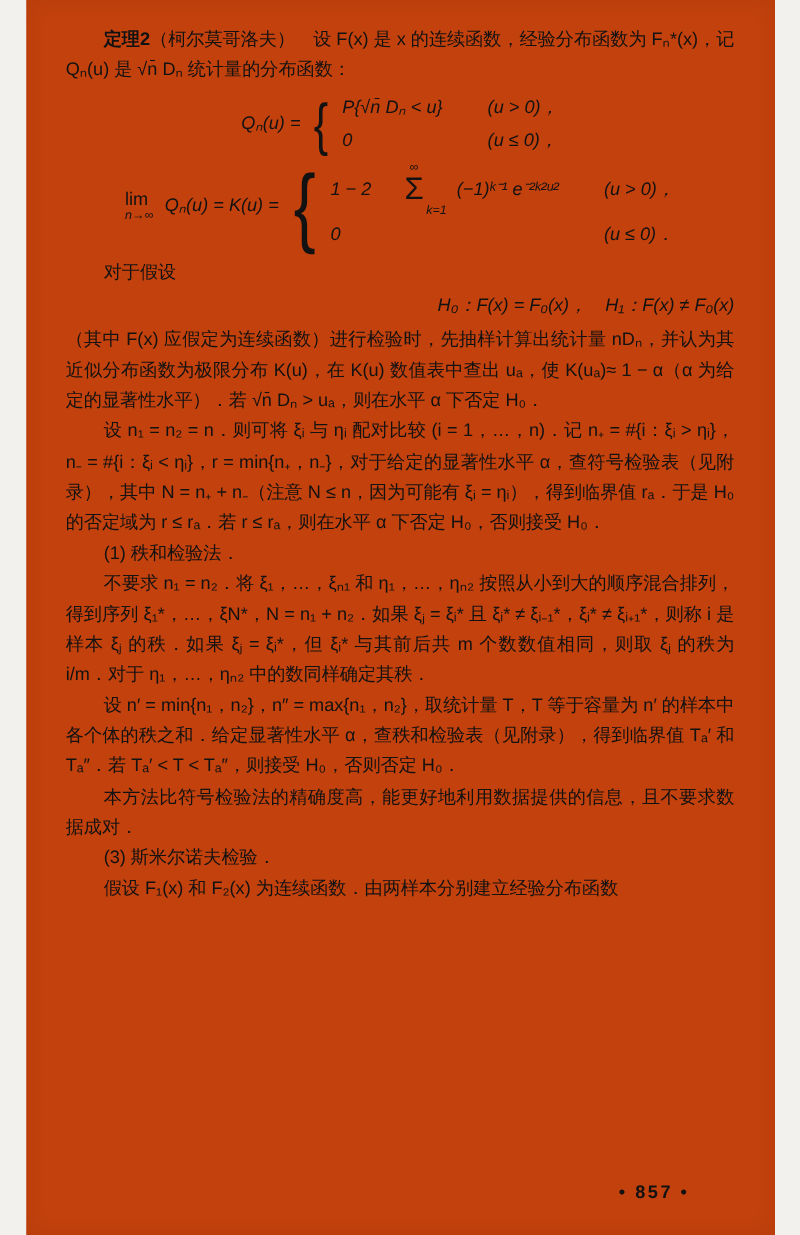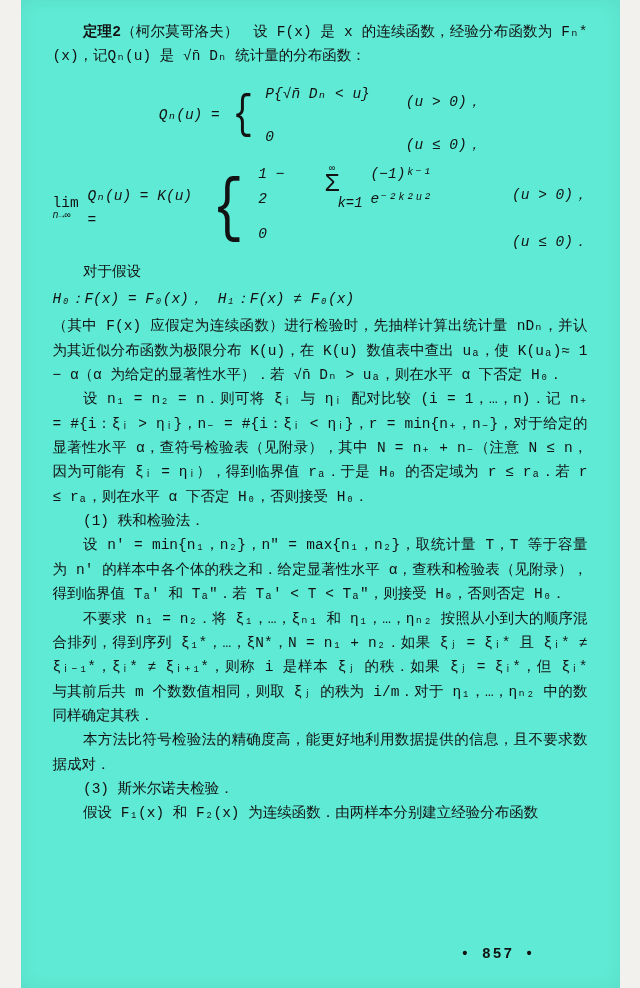--- a/index.html
+++ b/index.html
@@ -2,23 +2,23 @@
 <html><head>
 <meta charset="utf-8">
 <style>
   html,body { margin:0; padding:0; background:#f2f1ee; }
   .page {
     position:relative;
     width:599px; height:988px;
     box-sizing:border-box;
     margin:0 auto;
     padding:20px 32px 0 32px;
-    background:#5eead4;
+    background:#c2410c;
     color:#121212;
-    font-family:Liberation Mono, monospace;
+    font-family:Liberation Sans, sans-serif;
     font-size:14.5px;
     line-height:1.68;
     overflow:hidden;
     box-shadow:inset 0 0 18px rgba(0,0,0,0.06);
   }
   .para { margin:0; text-align:justify; }
   .indent { text-indent:2.1em; }
   .lead { font-weight:bold; }
   .mi { font-style:italic; }
 
@@ -29,43 +29,43 @@
   .brace {
     font-style:normal; font-weight:400;
     font-size:46px; line-height:0.9;
     transform:scaleX(0.75);
   }
   .brace.big { font-size:70px; }
   .cases {
     display:grid; grid-template-columns:auto auto;
     column-gap:36px; row-gap:3px; align-items:center;
   }
-  .cases .cond { justify-self:start;margin-top:16px; }
+  .cases .cond { justify-self:start; }
   .exprrow { display:inline-flex; align-items:center; gap:5px; }
 
   .limwrap {
     display:inline-flex; flex-direction:column; align-items:flex-start;
     line-height:1.05; font-style:normal;
   }
   .limsub { font-size:10px; font-style:italic; }
 
   .sumwrap {
     display:inline-flex; flex-direction:column; align-items:center;
     line-height:0.95; margin:0 3px; font-style:normal;
   }
   .sumtop { font-size:10px; }
   .sumsym { font-size:25px; }
-  .sumsub { font-size:14px; font-style:italic;margin-left:36px; }
+  .sumsub { font-size:10px; font-style:italic;margin-left:36px; }
 
   .centerline {
-    text-align:left; font-style:italic;
+    text-align:right; font-style:italic;
     margin:3px 0; text-indent:0;
   }
   .footer {
-    position:absolute; right:84px; bottom:22px;
+    position:absolute; right:68px; bottom:22px;
     font-weight:bold; letter-spacing:2px; font-style:normal;
   }
 </style>
 </head>
 <body>
 
 <div class="page">
 
   <p class="para indent">
     <b class="lead">定理2</b><span>（柯尔莫哥洛夫）　设 F(x) 是 x 的连续函数，经验分布函数为 Fₙ*(x)，记Qₙ(u) 是 √n̄ Dₙ 统计量的分布函数：</span>
@@ -113,23 +113,23 @@
 
   <p class="para">（其中 F(x) 应假定为连续函数）进行检验时，先抽样计算出统计量 nDₙ，并认为其近似分布函数为极限分布 K(u)，在 K(u) 数值表中查出 uₐ，使 K(uₐ)≈ 1 − α（α 为给定的显著性水平）．若 √n̄ Dₙ &gt; uₐ，则在水平 α 下否定 H₀．</p>
 
 
 
 
   <p class="para indent">设 n₁ = n₂ = n．则可将 ξᵢ 与 ηᵢ 配对比较 (i = 1，…，n)．记 n₊ = #{i：ξᵢ &gt; ηᵢ}，n₋ = #{i：ξᵢ &lt; ηᵢ}，r = min{n₊，n₋}，对于给定的显著性水平 α，查符号检验表（见附录），其中 N = n₊ + n₋（注意 N ≤ n，因为可能有 ξᵢ = ηᵢ），得到临界值 rₐ．于是 H₀ 的否定域为 r ≤ rₐ．若 r ≤ rₐ，则在水平 α 下否定 H₀，否则接受 H₀．</p>
 
   <p class="para indent">(1) 秩和检验法．</p>
 
+  <p class="para indent">不要求 n₁ = n₂．将 ξ₁，…，ξₙ₁ 和 η₁，…，ηₙ₂ 按照从小到大的顺序混合排列，得到序列 ξ₁*，…，ξN*，N = n₁ + n₂．如果 ξⱼ = ξᵢ* 且 ξᵢ* ≠ ξᵢ₋₁*，ξᵢ* ≠ ξᵢ₊₁*，则称 i 是样本 ξⱼ 的秩．如果 ξⱼ = ξᵢ*，但 ξᵢ* 与其前后共 m 个数数值相同，则取 ξⱼ 的秩为 i/m．对于 η₁，…，ηₙ₂ 中的数同样确定其秩．</p>
+
   <p class="para indent">设 n′ = min{n₁，n₂}，n″ = max{n₁，n₂}，取统计量 T，T 等于容量为 n′ 的样本中各个体的秩之和．给定显著性水平 α，查秩和检验表（见附录），得到临界值 Tₐ′ 和 Tₐ″．若 Tₐ′ &lt; T &lt; Tₐ″，则接受 H₀，否则否定 H₀．</p>
-
-  <p class="para indent">不要求 n₁ = n₂．将 ξ₁，…，ξₙ₁ 和 η₁，…，ηₙ₂ 按照从小到大的顺序混合排列，得到序列 ξ₁*，…，ξN*，N = n₁ + n₂．如果 ξⱼ = ξᵢ* 且 ξᵢ* ≠ ξᵢ₋₁*，ξᵢ* ≠ ξᵢ₊₁*，则称 i 是样本 ξⱼ 的秩．如果 ξⱼ = ξᵢ*，但 ξᵢ* 与其前后共 m 个数数值相同，则取 ξⱼ 的秩为 i/m．对于 η₁，…，ηₙ₂ 中的数同样确定其秩．</p>
 
   <p class="para indent">本方法比符号检验法的精确度高，能更好地利用数据提供的信息，且不要求数据成对．</p>
 
   <p class="para indent">(3) 斯米尔诺夫检验．</p>
 
   <p class="para indent">假设 F₁(x) 和 F₂(x) 为连续函数．由两样本分别建立经验分布函数</p>
 
   <div class="footer">• 857 •</div>
 
 </div>

